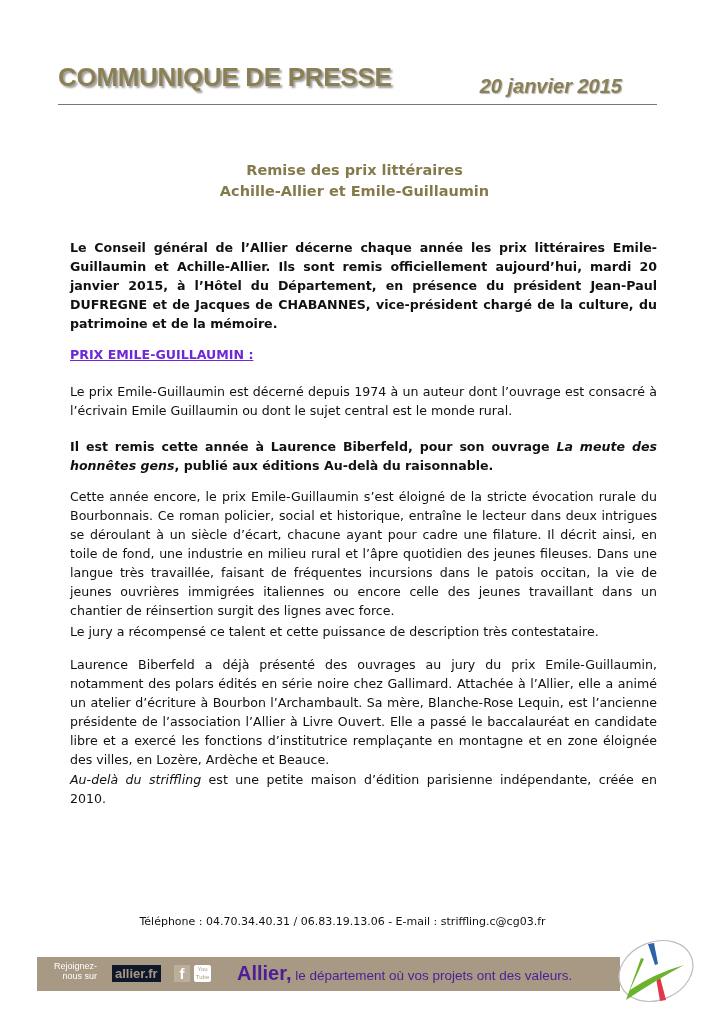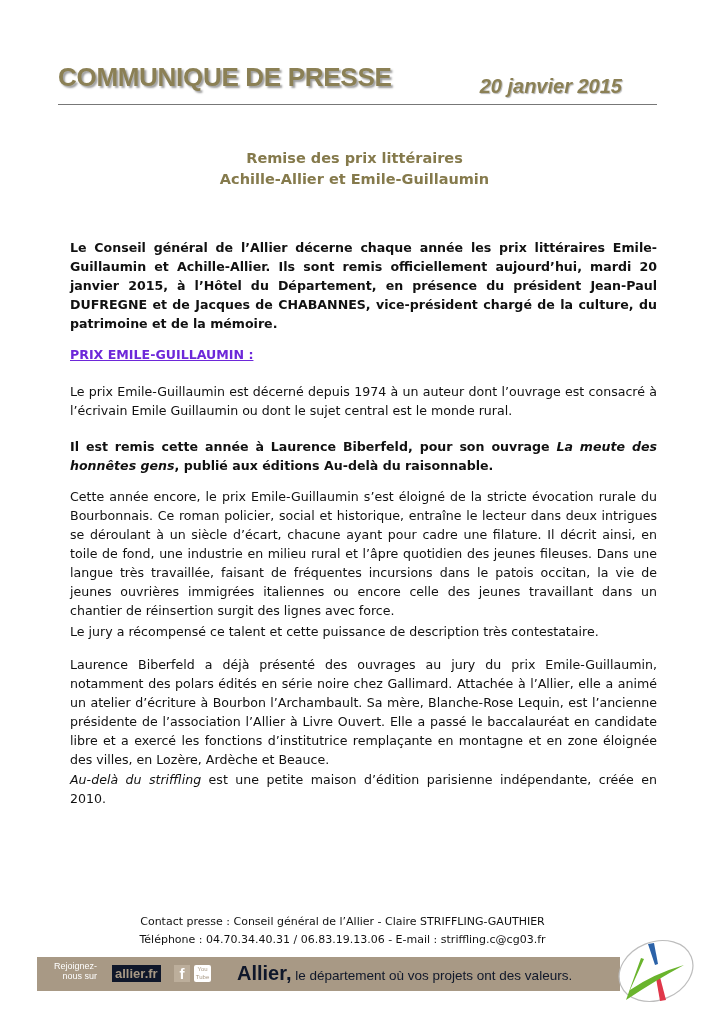--- a/index.html
+++ b/index.html
@@ -7,21 +7,21 @@
          font-family: "DejaVu Sans", sans-serif; color: #111; }
 
   .header-title { position: absolute; left: 58px; top: 62px; font-family: "Liberation Sans", sans-serif;
                   font-weight: bold; font-size: 26px; letter-spacing: -0.3px; color: #8b8055;
                   text-shadow: 2px 2px 2px #9e9e9e; }
   .header-date { position: absolute; right: 103px; top: 75px; font-family: "Liberation Sans", sans-serif;
                  font-weight: bold; font-style: italic; font-size: 20px; color: #8b8055;
                  text-shadow: 1px 1px 1px #b5b5b5; }
   .header-rule { position: absolute; left: 58px; top: 104px; width: 599px; height: 1px; background: #777; }
 
-  .subtitle { position: absolute; left: 0; width: 709px; top: 148px; text-align: center;
+  .subtitle { position: absolute; left: 0; width: 709px; top: 160px; text-align: center;
               font-family: "DejaVu Sans", sans-serif; font-weight: bold; font-size: 14.5px;
               line-height: 21px; color: #857a4c; }
 
   .body-text { position: absolute; left: 70px; width: 587px; font-size: 12.6px; line-height: 19px;
                text-align: justify; }
   .body-text p { margin: 0; }
   .bold { font-weight: bold; }
   .it { font-style: italic; }
 
   .section-heading { position: absolute; left: 70px; top: 347px; font-size: 12.6px; font-weight: bold;
@@ -36,21 +36,21 @@
                line-height: 10px; color: #fff; font-family: "Liberation Sans", sans-serif; }
   .site-badge { position: absolute; left: 75px; top: 8px; background: #0f172a; color: #a89985;
                 font-family: "Liberation Sans", sans-serif; font-weight: bold; font-size: 13px;
                 padding: 0 3px; line-height: 17px; }
   .fb-icon { position: absolute; left: 137px; top: 8px; width: 16px; height: 17px; background: #bcae9b;
              color: #fff; font-family: "Liberation Sans", sans-serif; font-weight: bold; font-size: 15px;
              text-align: center; line-height: 18px; }
   .yt-icon { position: absolute; left: 157px; top: 8px; width: 17px; height: 17px; background: #fff;
              border-radius: 2px; color: #a89985; font-size: 6px; text-align: center; line-height: 8px;
              font-family: "Liberation Sans", sans-serif; }
-  .slogan { position: absolute; left: 12px; top: 5px; color: #0f172a; font-family: "Liberation Sans", sans-serif;
+  .slogan { position: absolute; left: 12px; top: 5px; color: #4c1d95; font-family: "Liberation Sans", sans-serif;
             font-size: 13.5px; white-space: nowrap; }
   .slogan-brand { font-weight: bold; font-size: 20px; }
   .logo { position: absolute; left: 608px; top: 938px; width: 90px; height: 70px; }
 </style>
 </head>
 <body>
 
 <div>
   <div class="header-title">COMMUNIQUE DE PRESSE</div>
   <div class="header-date">20 janvier 2015</div>
@@ -86,21 +86,20 @@
 
 <div class="body-text" style="top:655px;">
   <p>Laurence Biberfeld a déjà présenté des ouvrages au jury du prix Emile-Guillaumin, notamment des polars édités en série noire chez Gallimard. Attachée à l’Allier, elle a animé un atelier d’écriture à Bourbon l’Archambault. Sa mère, Blanche-Rose Lequin, est l’ancienne présidente de l’association l’Allier à Livre Ouvert. Elle a passé le baccalauréat en candidate libre et  a exercé les fonctions d’institutrice remplaçante en montagne et en zone éloignée des villes, en Lozère,  Ardèche et Beauce.</p>
 </div>
 
 <div class="body-text" style="top:770px;">
   <p><span class="it">Au-delà du striffling</span><span> est une petite maison d’édition parisienne indépendante, créée en 2010.</span></p>
 </div>
 
 <div class="contact">
-  <div>Contact presse : Conseil général de l’Allier - Claire STRIFFLING-GAUTHIER</div>
   <div>Téléphone : 04.70.34.40.31 / 06.83.19.13.06 - E-mail : striffling.c@cg03.fr</div>
 </div>
 
 <div class="footer-left">
   <div class="join-text">
     <div>Rejoignez-</div>
     <div>nous sur</div>
   </div>
   <div class="site-badge">allier.fr</div>
   <div class="fb-icon">f</div>

